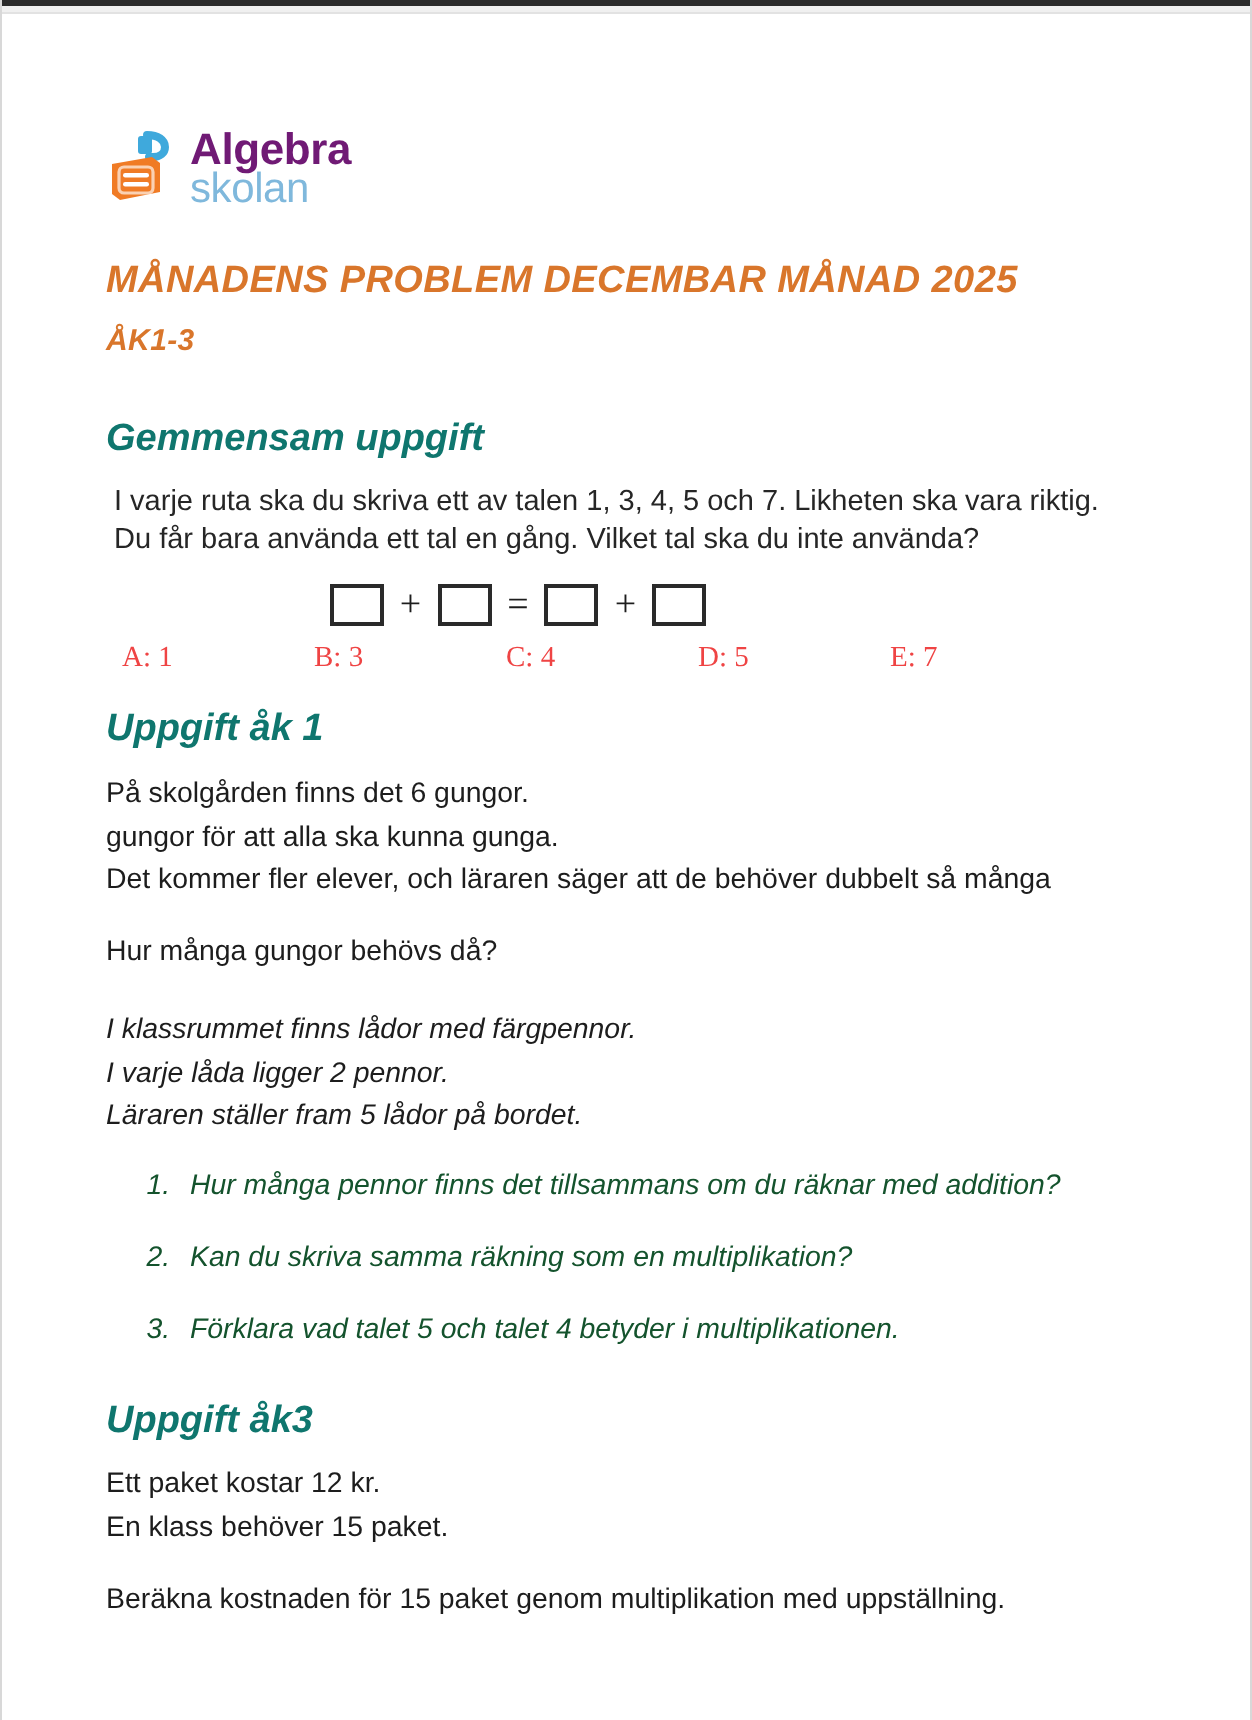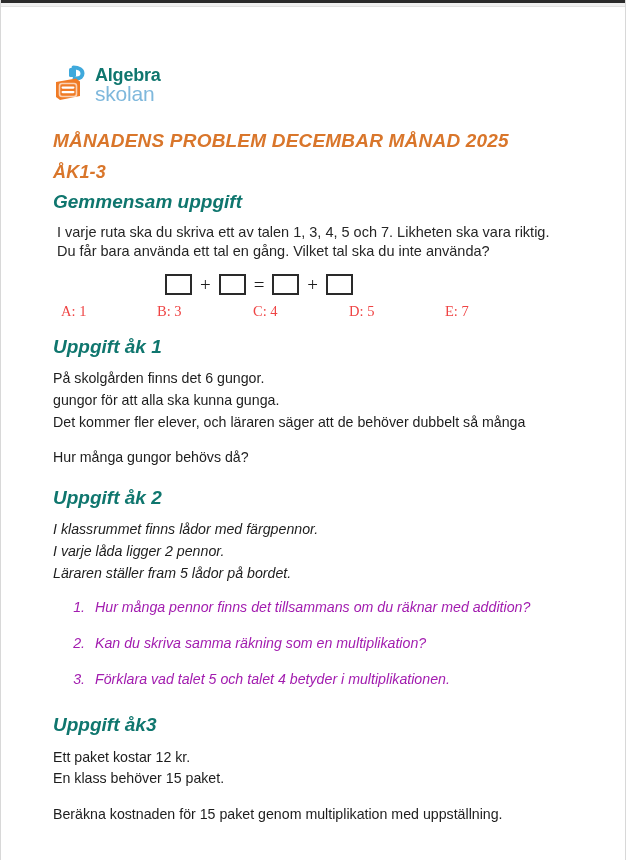--- a/index.html
+++ b/index.html
@@ -55,49 +55,49 @@
     width: 38px;
     height: 40px;
     flex: 0 0 38px;
   }
   .logo-text {
     margin-left: 4px;
     line-height: 0.92;
   }
   .logo-word-1 {
     display: block;
-    font-size: 18px;
+    font-size: 22px;
     font-weight: bold;
-    color: #0f766e;
+    color: #701a75;
     letter-spacing: -0.2px;
   }
   .logo-word-2 {
     display: block;
     font-size: 21px;
     color: #7FB8DC;
     letter-spacing: -0.2px;
   }
 
   
   .doc-title {
     font-size: 19px;
     font-weight: bold;
     font-style: italic;
     color: #D9762B;
     letter-spacing: 0.2px;
     margin: 0 0 10px 0;
     line-height: 1.15;
   }
   .doc-subtitle {
-    font-size: 18px;
+    font-size: 15px;
     font-weight: bold;
     font-style: italic;
     color: #D9762B;
     letter-spacing: 0.2px;
-    margin: 0 0 8px 0;
+    margin: 0 0 30px 0;
     line-height: 1.15;
   }
   .section-heading {
     font-size: 19px;
     font-style: italic;
     color: #0f766e;
     margin: 0 0 10px 0;
     line-height: 1.2;
   }
 
@@ -152,21 +152,21 @@
   .body-text p { margin: 0; }
   .body-text.italic { font-style: italic; }
 
   .gap-after { margin-bottom: 18px; }
 
   ol.tasks {
     margin: 0 0 16px 0;
     padding-left: 36px;
     font-size: 14.2px;
     font-style: italic;
-    color: #a21caf;
+    color: #14532d;
   }
   ol.tasks li {
     margin-bottom: 16px;
     padding-left: 6px;
     line-height: 1.4;
   }
   ol.tasks li:last-child { margin-bottom: 0; }
 
   .block-space-lg { height: 16px; }
   .block-space-sm { height: 8px; }
@@ -230,21 +230,20 @@
     <div class="block-space-lg"></div>
 
     <h3 class="section-heading">Uppgift åk 1</h3>
     <div class="body-text">
       <p>På skolgården finns det 6 gungor.</p>
       <p>gungor för att alla ska kunna gunga.</p>
       <p>Det kommer fler elever, och läraren säger att de behöver dubbelt så många</p>
     </div>
     <div class="body-text gap-after">Hur många gungor behövs då?</div>
 
-    <h3 class="section-heading">Uppgift åk 2</h3>
     <div class="body-text italic">
       <p>I klassrummet finns lådor med färgpennor.</p>
       <p>I varje låda ligger 2 pennor.</p>
       <p>Läraren ställer fram 5 lådor på bordet.</p>
     </div>
     <ol class="tasks">
       <li>Hur många pennor finns det tillsammans om du räknar med addition?</li>
       <li>Kan du skriva samma räkning som en multiplikation?</li>
       <li>Förklara vad talet 5 och talet 4 betyder i multiplikationen.</li>
     </ol>

